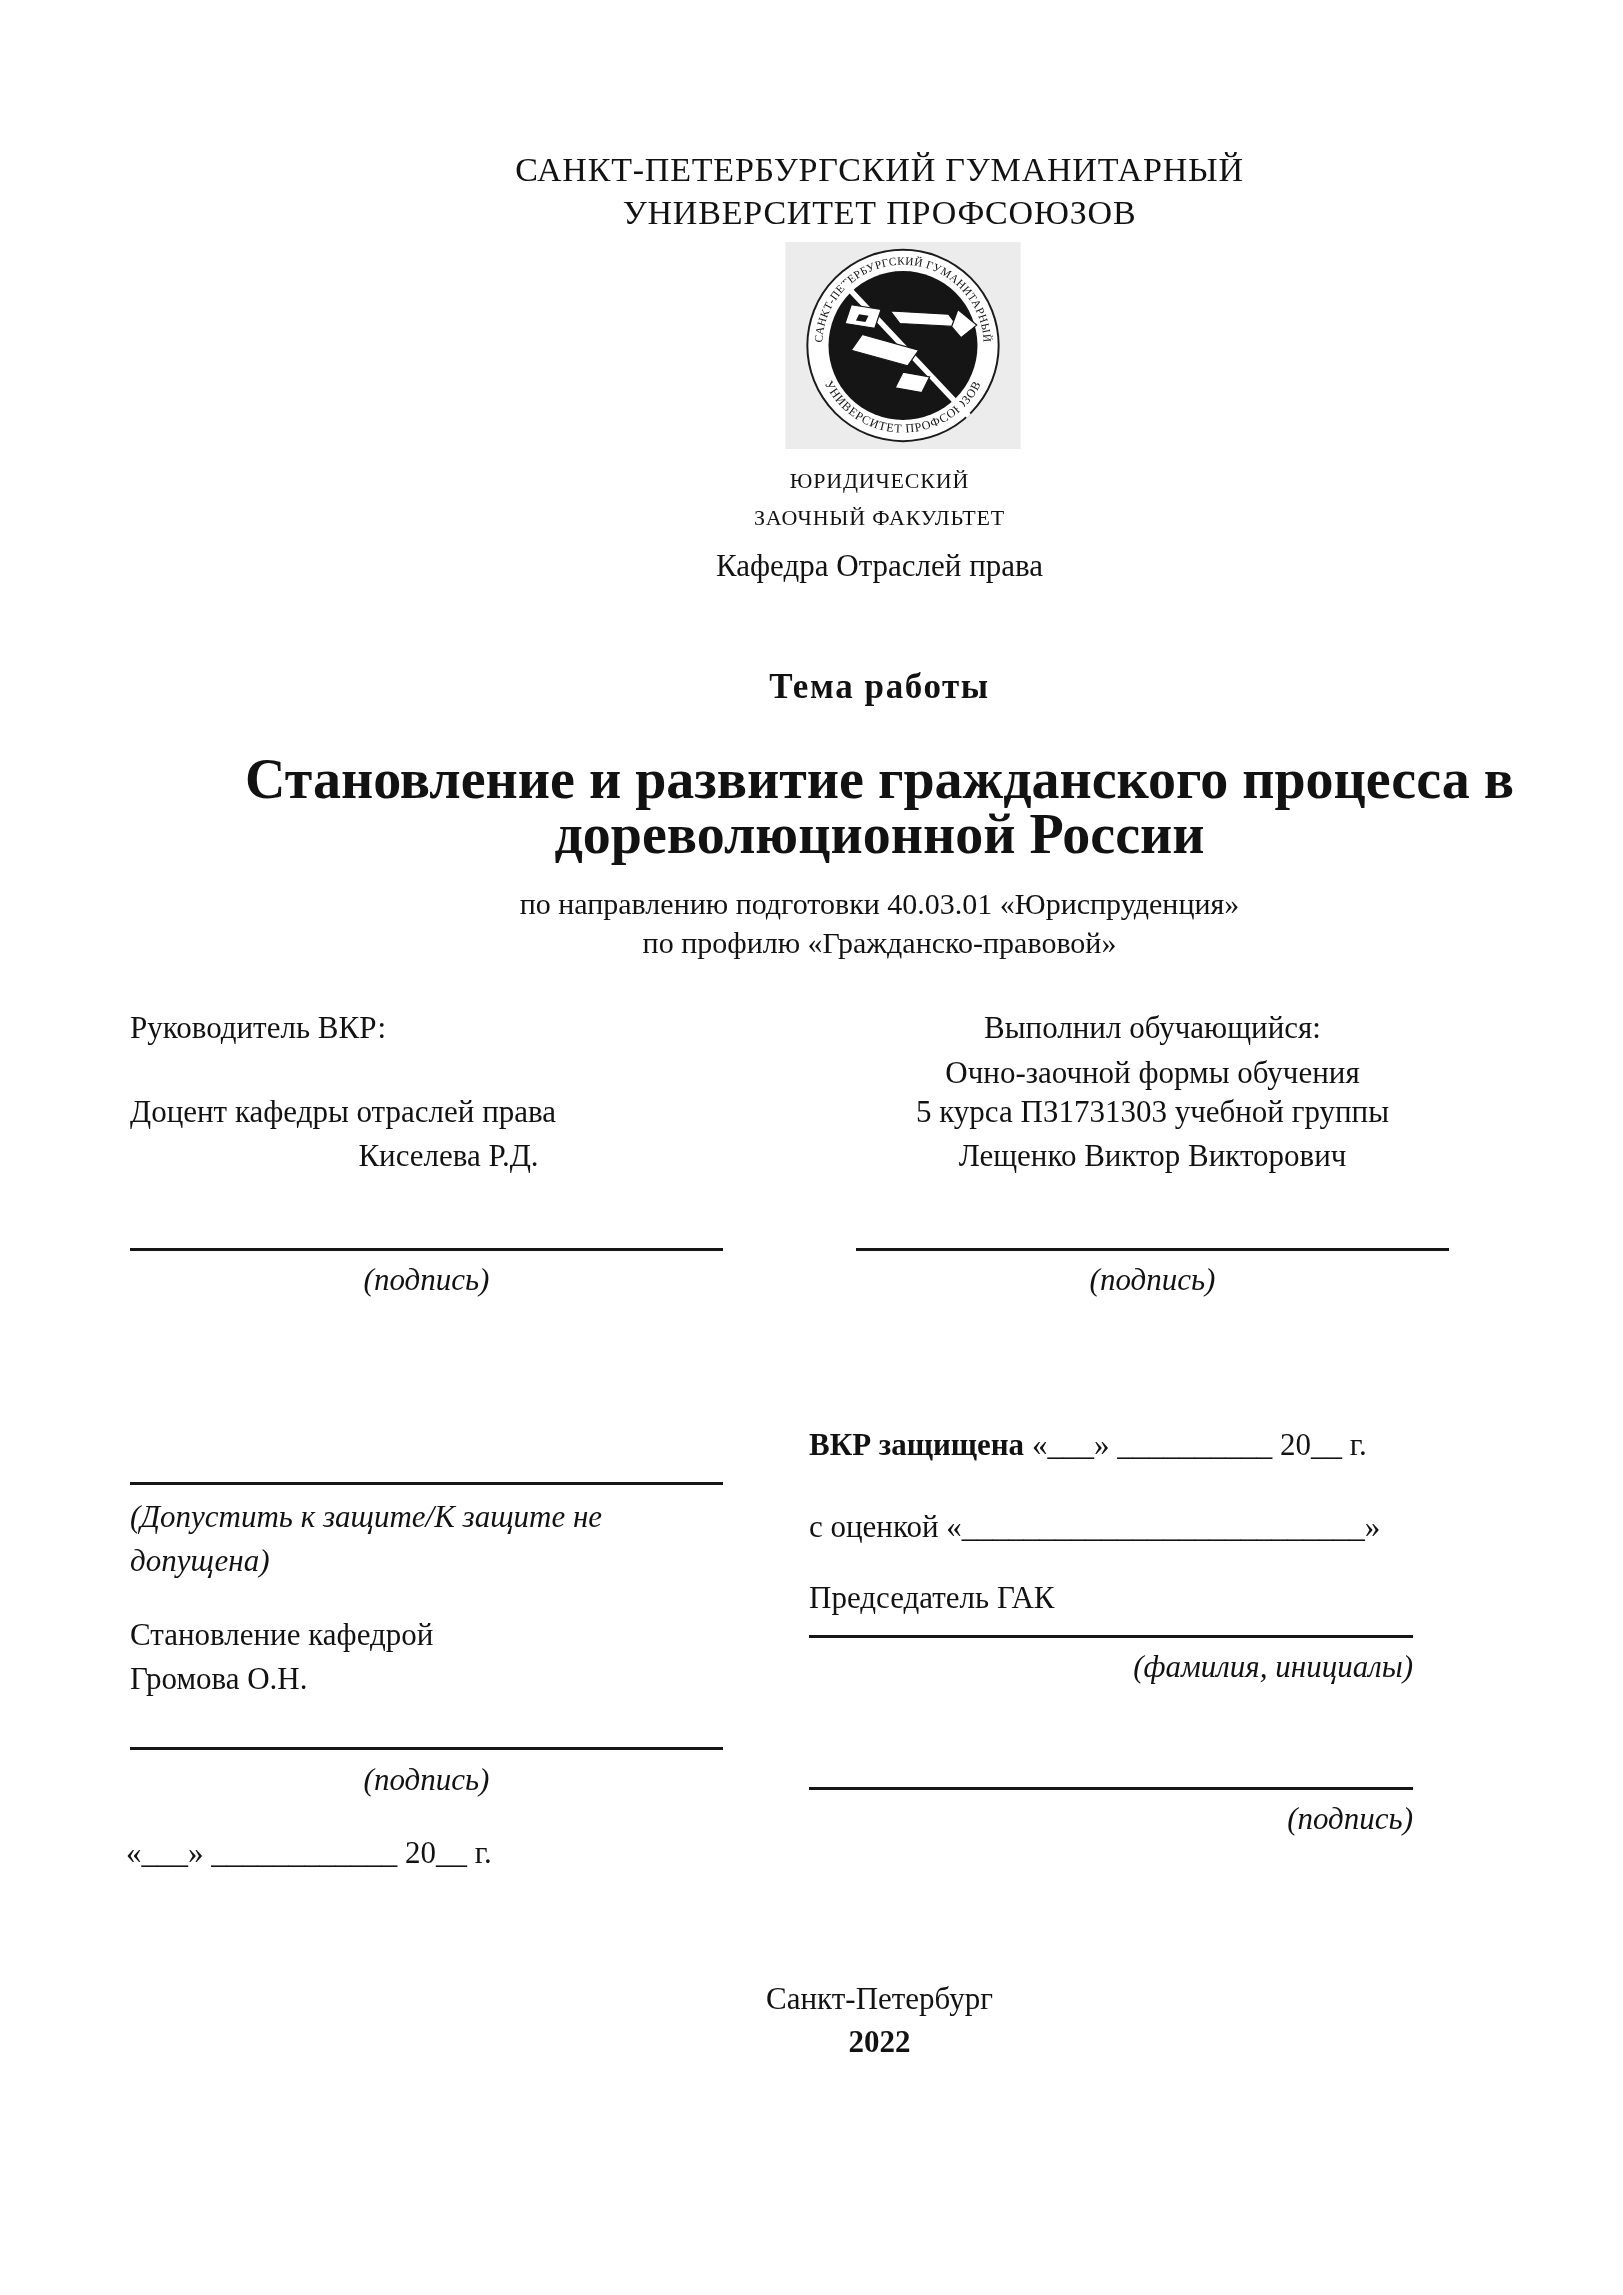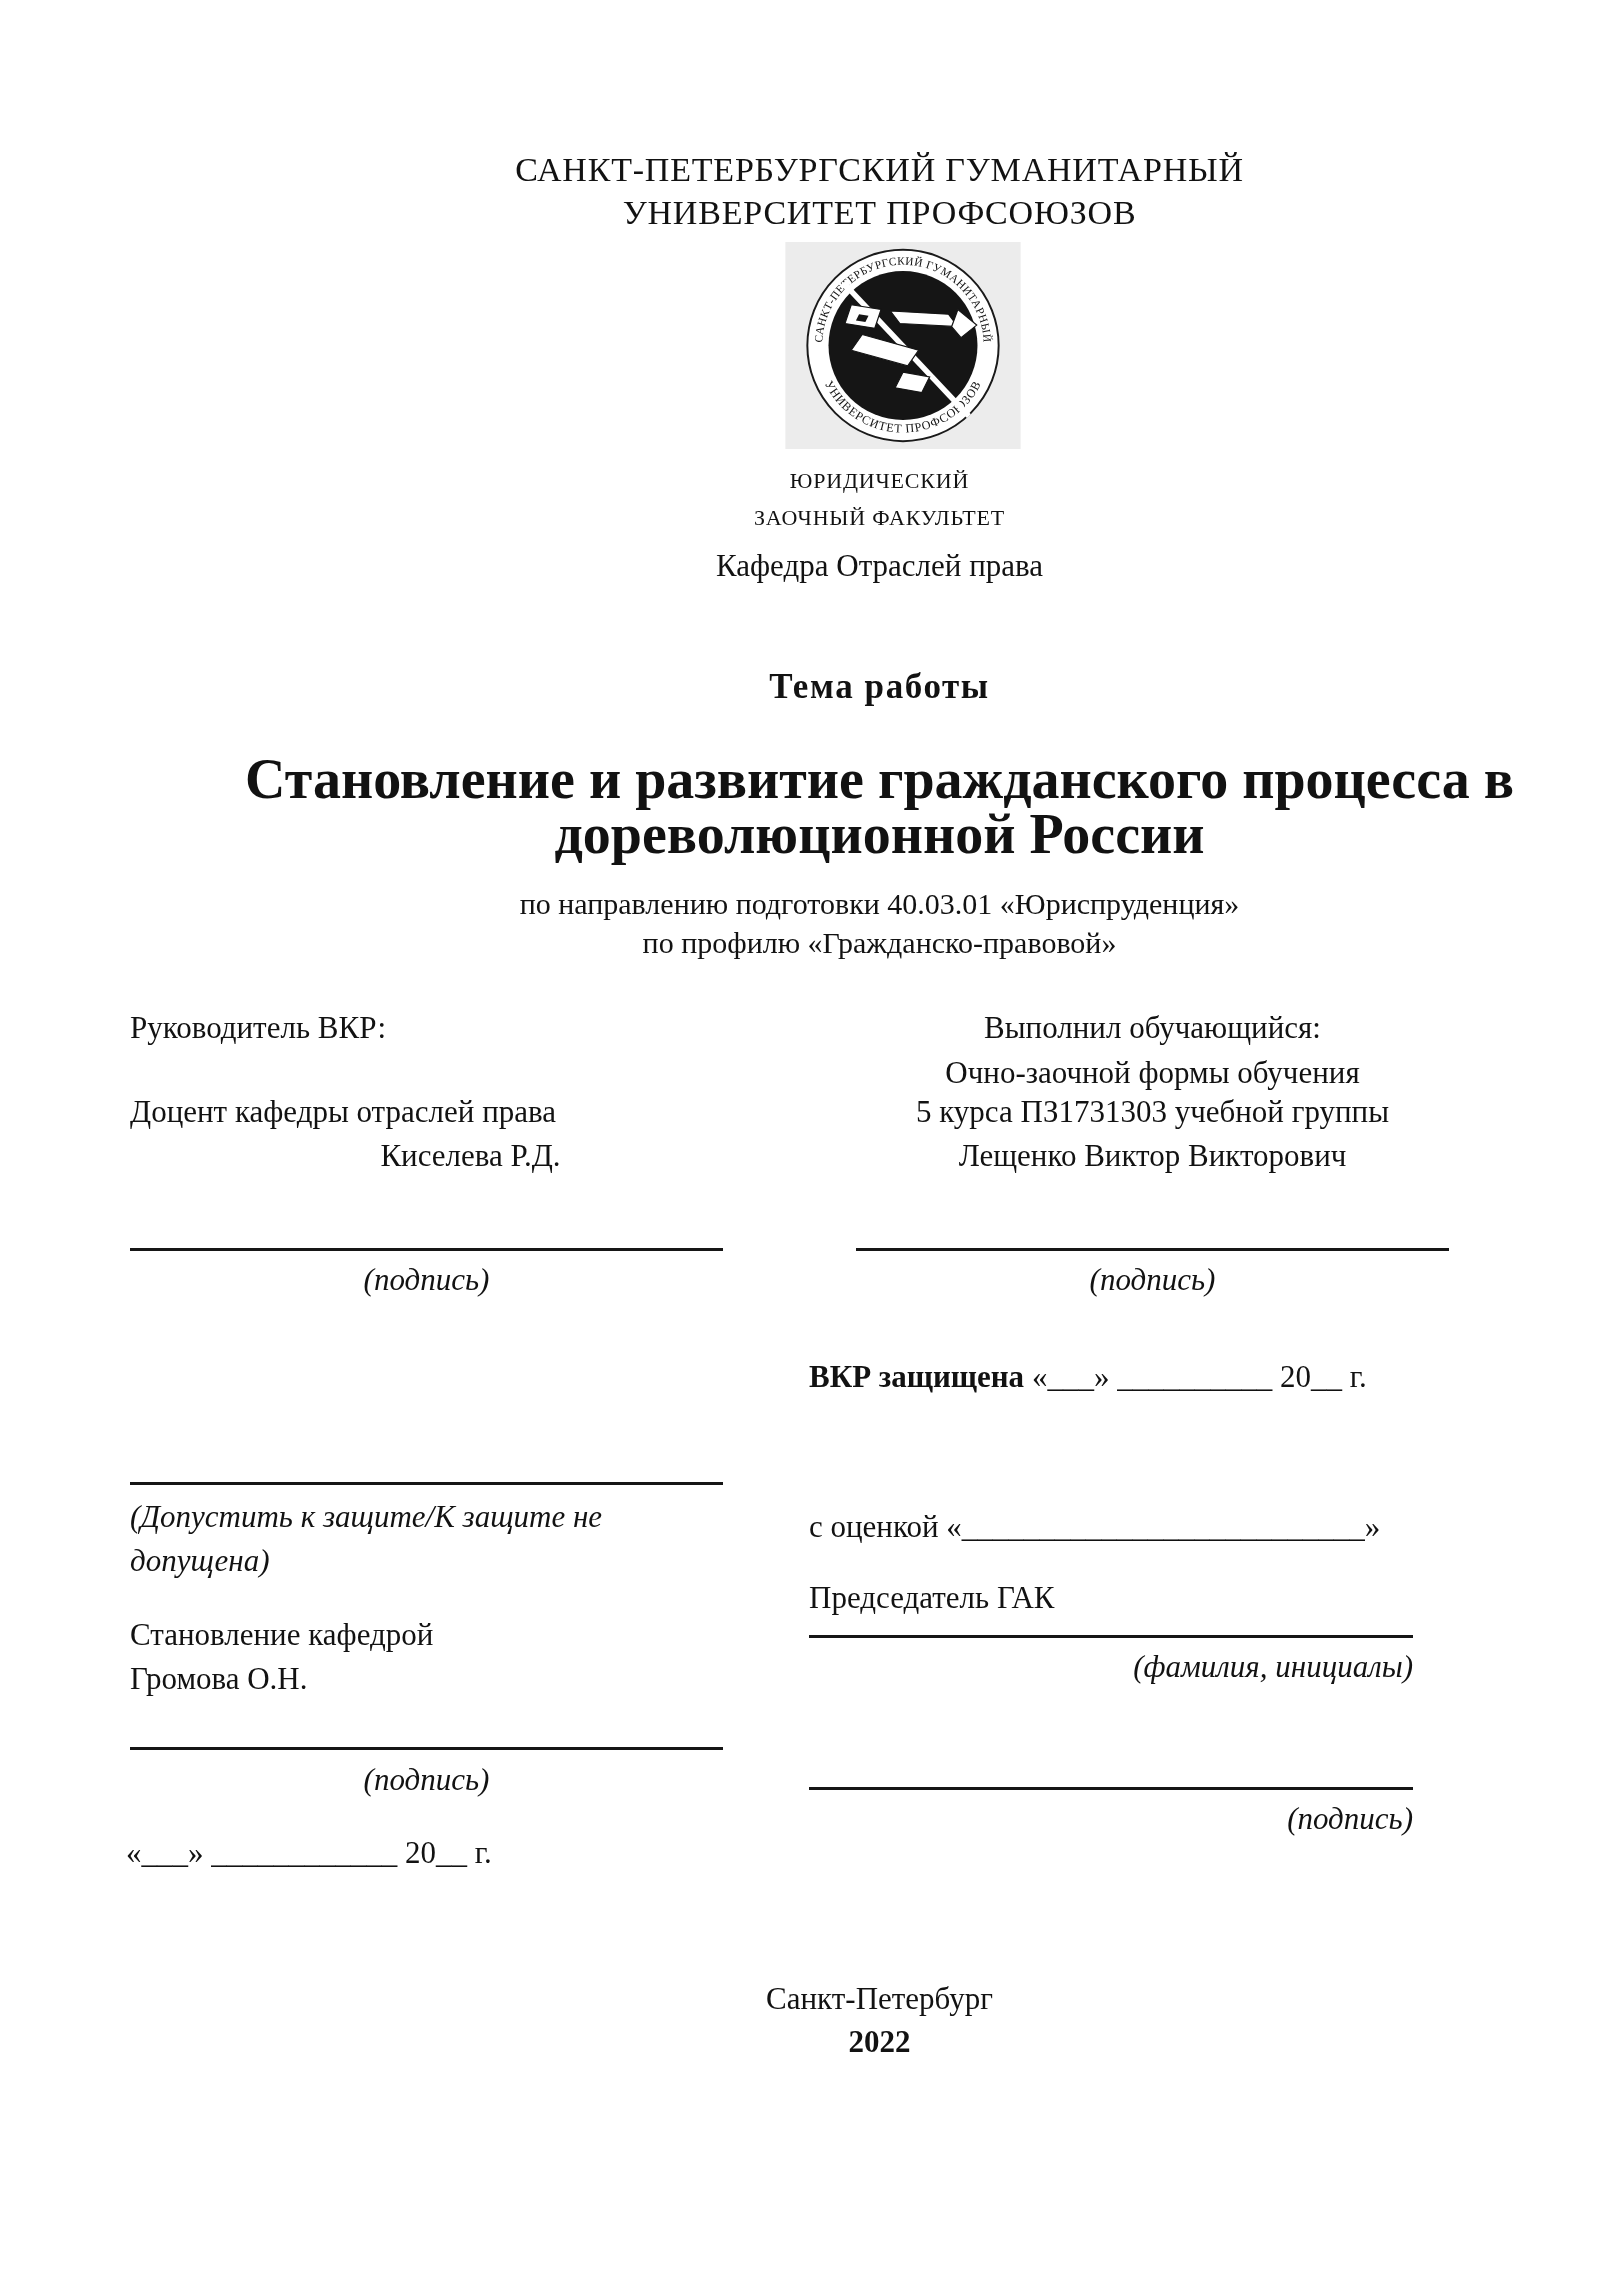--- a/index.html
+++ b/index.html
@@ -19,21 +19,21 @@
   .f-vkr{font-size:32px;font-weight:bold;letter-spacing:17.3px;word-spacing:31px;}
   .f-theme{font-size:35px;font-weight:bold;letter-spacing:1.6px;}
   .f-title{font-size:56px;font-weight:bold;}
   .f-sub{font-size:30px;}
   .f-body{font-size:31px;}
   .ital{font-style:italic;}
   .b{font-weight:bold;}
   .sig-line{border-top:3.1px solid #161616;height:0;}
   .colL{left:130px;}
   .colL-blk{left:130px;width:593px;text-align:center;}
-  .colLw-blk{left:143px;width:655px;text-align:center;}
+  .colLw-blk{left:121px;width:655px;text-align:center;}
   .colR-blk{left:856px;width:593px;text-align:center;}
   .colR2{left:809px;}
   .colR2-blk{left:809px;width:604px;text-align:right;}
   .seal-wrap{left:785px;top:242px;width:236px;height:207px;}
   .gap-r{margin-right:7.9px;}
 </style>
 </head>
 <body>
 
 <div id="page">
@@ -86,21 +86,21 @@
   <div class="abs colL f-body" style="top:1094px;">Доцент кафедры отраслей права</div>
   <div class="abs colR-blk f-body" style="top:1094px;">5 курса ПЗ1731303 учебной группы</div>
   <div class="abs colLw-blk f-body" style="top:1138px;">Киселева Р.Д.</div>
   <div class="abs colR-blk f-body" style="top:1138px;">Лещенко Виктор Викторович</div>
 
   <div class="abs sig-line" style="top:1248px;left:130px;width:593px;"></div>
   <div class="abs sig-line" style="top:1248px;left:856px;width:593px;"></div>
   <div class="abs colL-blk f-body ital" style="top:1262px;">(подпись)</div>
   <div class="abs colR-blk f-body ital" style="top:1262px;">(подпись)</div>
 
-  <div class="abs colR2 f-body" style="top:1359px;">
+  <div class="abs colR2 f-body" style="top:1427px;">
     <span class="b gap-r">ВКР защищена</span><span>«___» __________ 20__ г.</span>
   </div>
   <div class="abs colR2 f-body" style="top:1509px;">с оценкой «__________________________»</div>
   <div class="abs colR2 f-body" style="top:1580px;">Председатель ГАК</div>
   <div class="abs sig-line" style="top:1635px;left:809px;width:604px;"></div>
   <div class="abs colR2-blk f-body ital" style="top:1649px;">(фамилия, инициалы)</div>
   <div class="abs sig-line" style="top:1787px;left:809px;width:604px;"></div>
   <div class="abs colR2-blk f-body ital" style="top:1801px;">(подпись)</div>
 
   <div class="abs sig-line" style="top:1482px;left:130px;width:593px;"></div>

